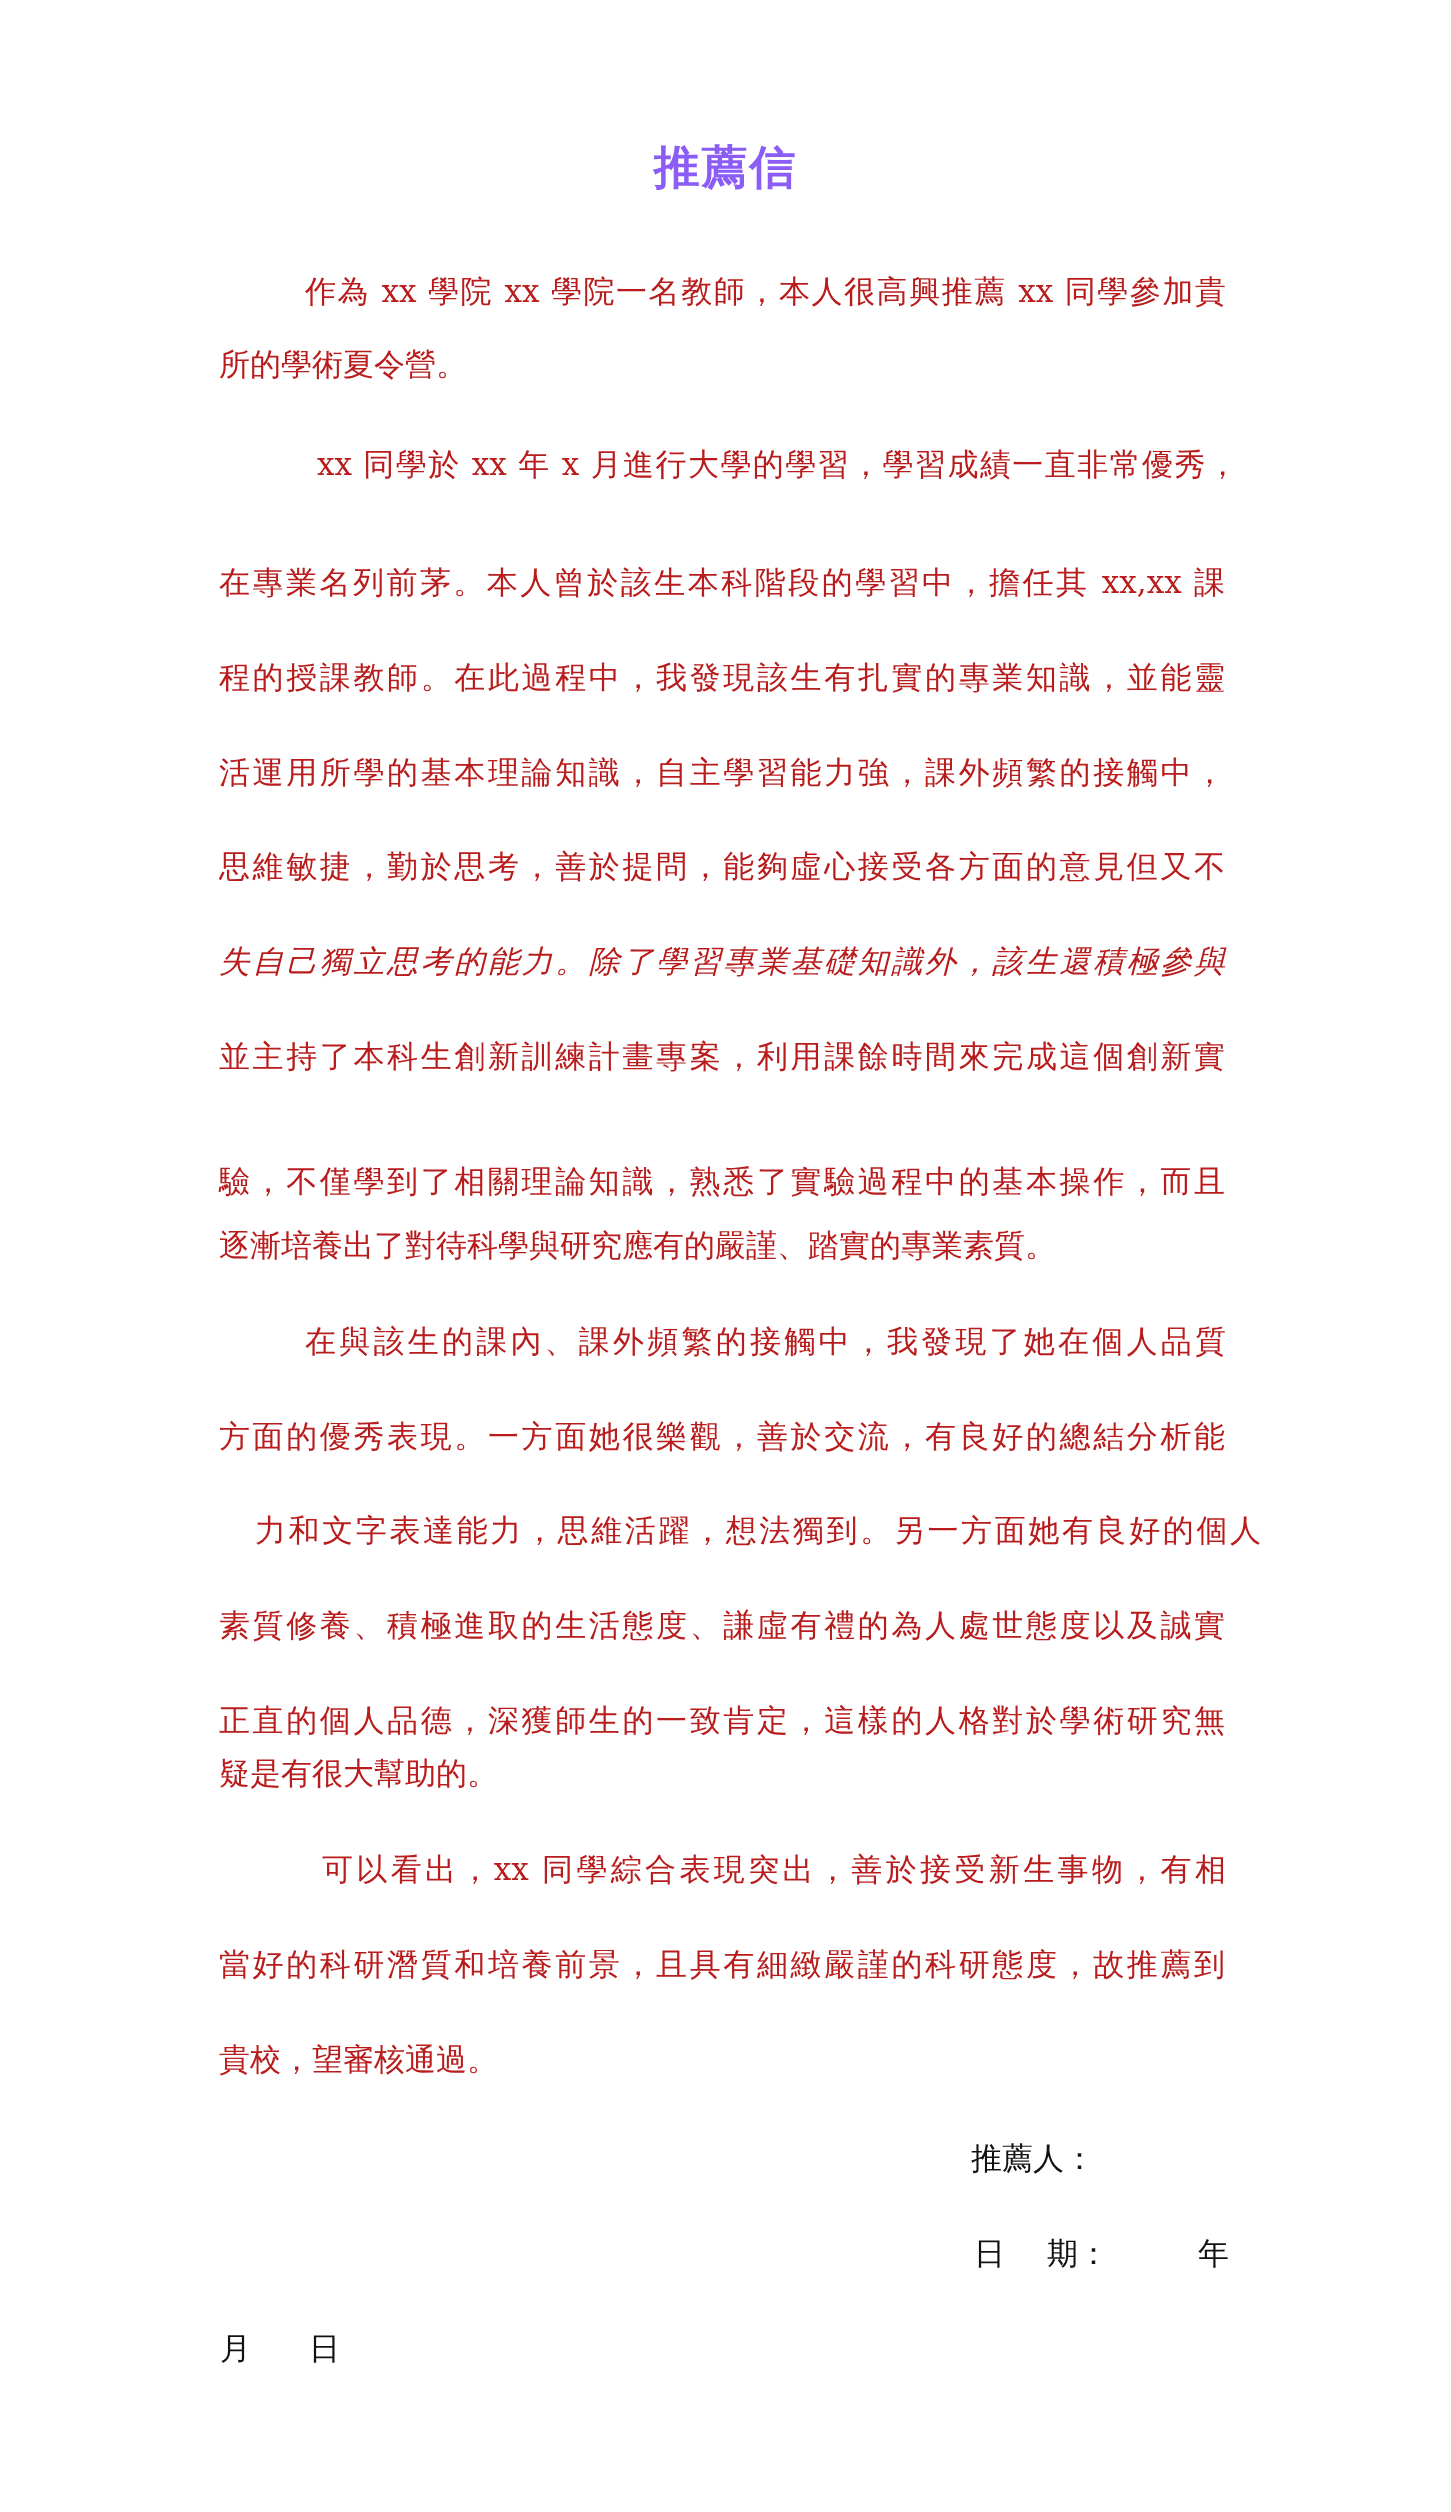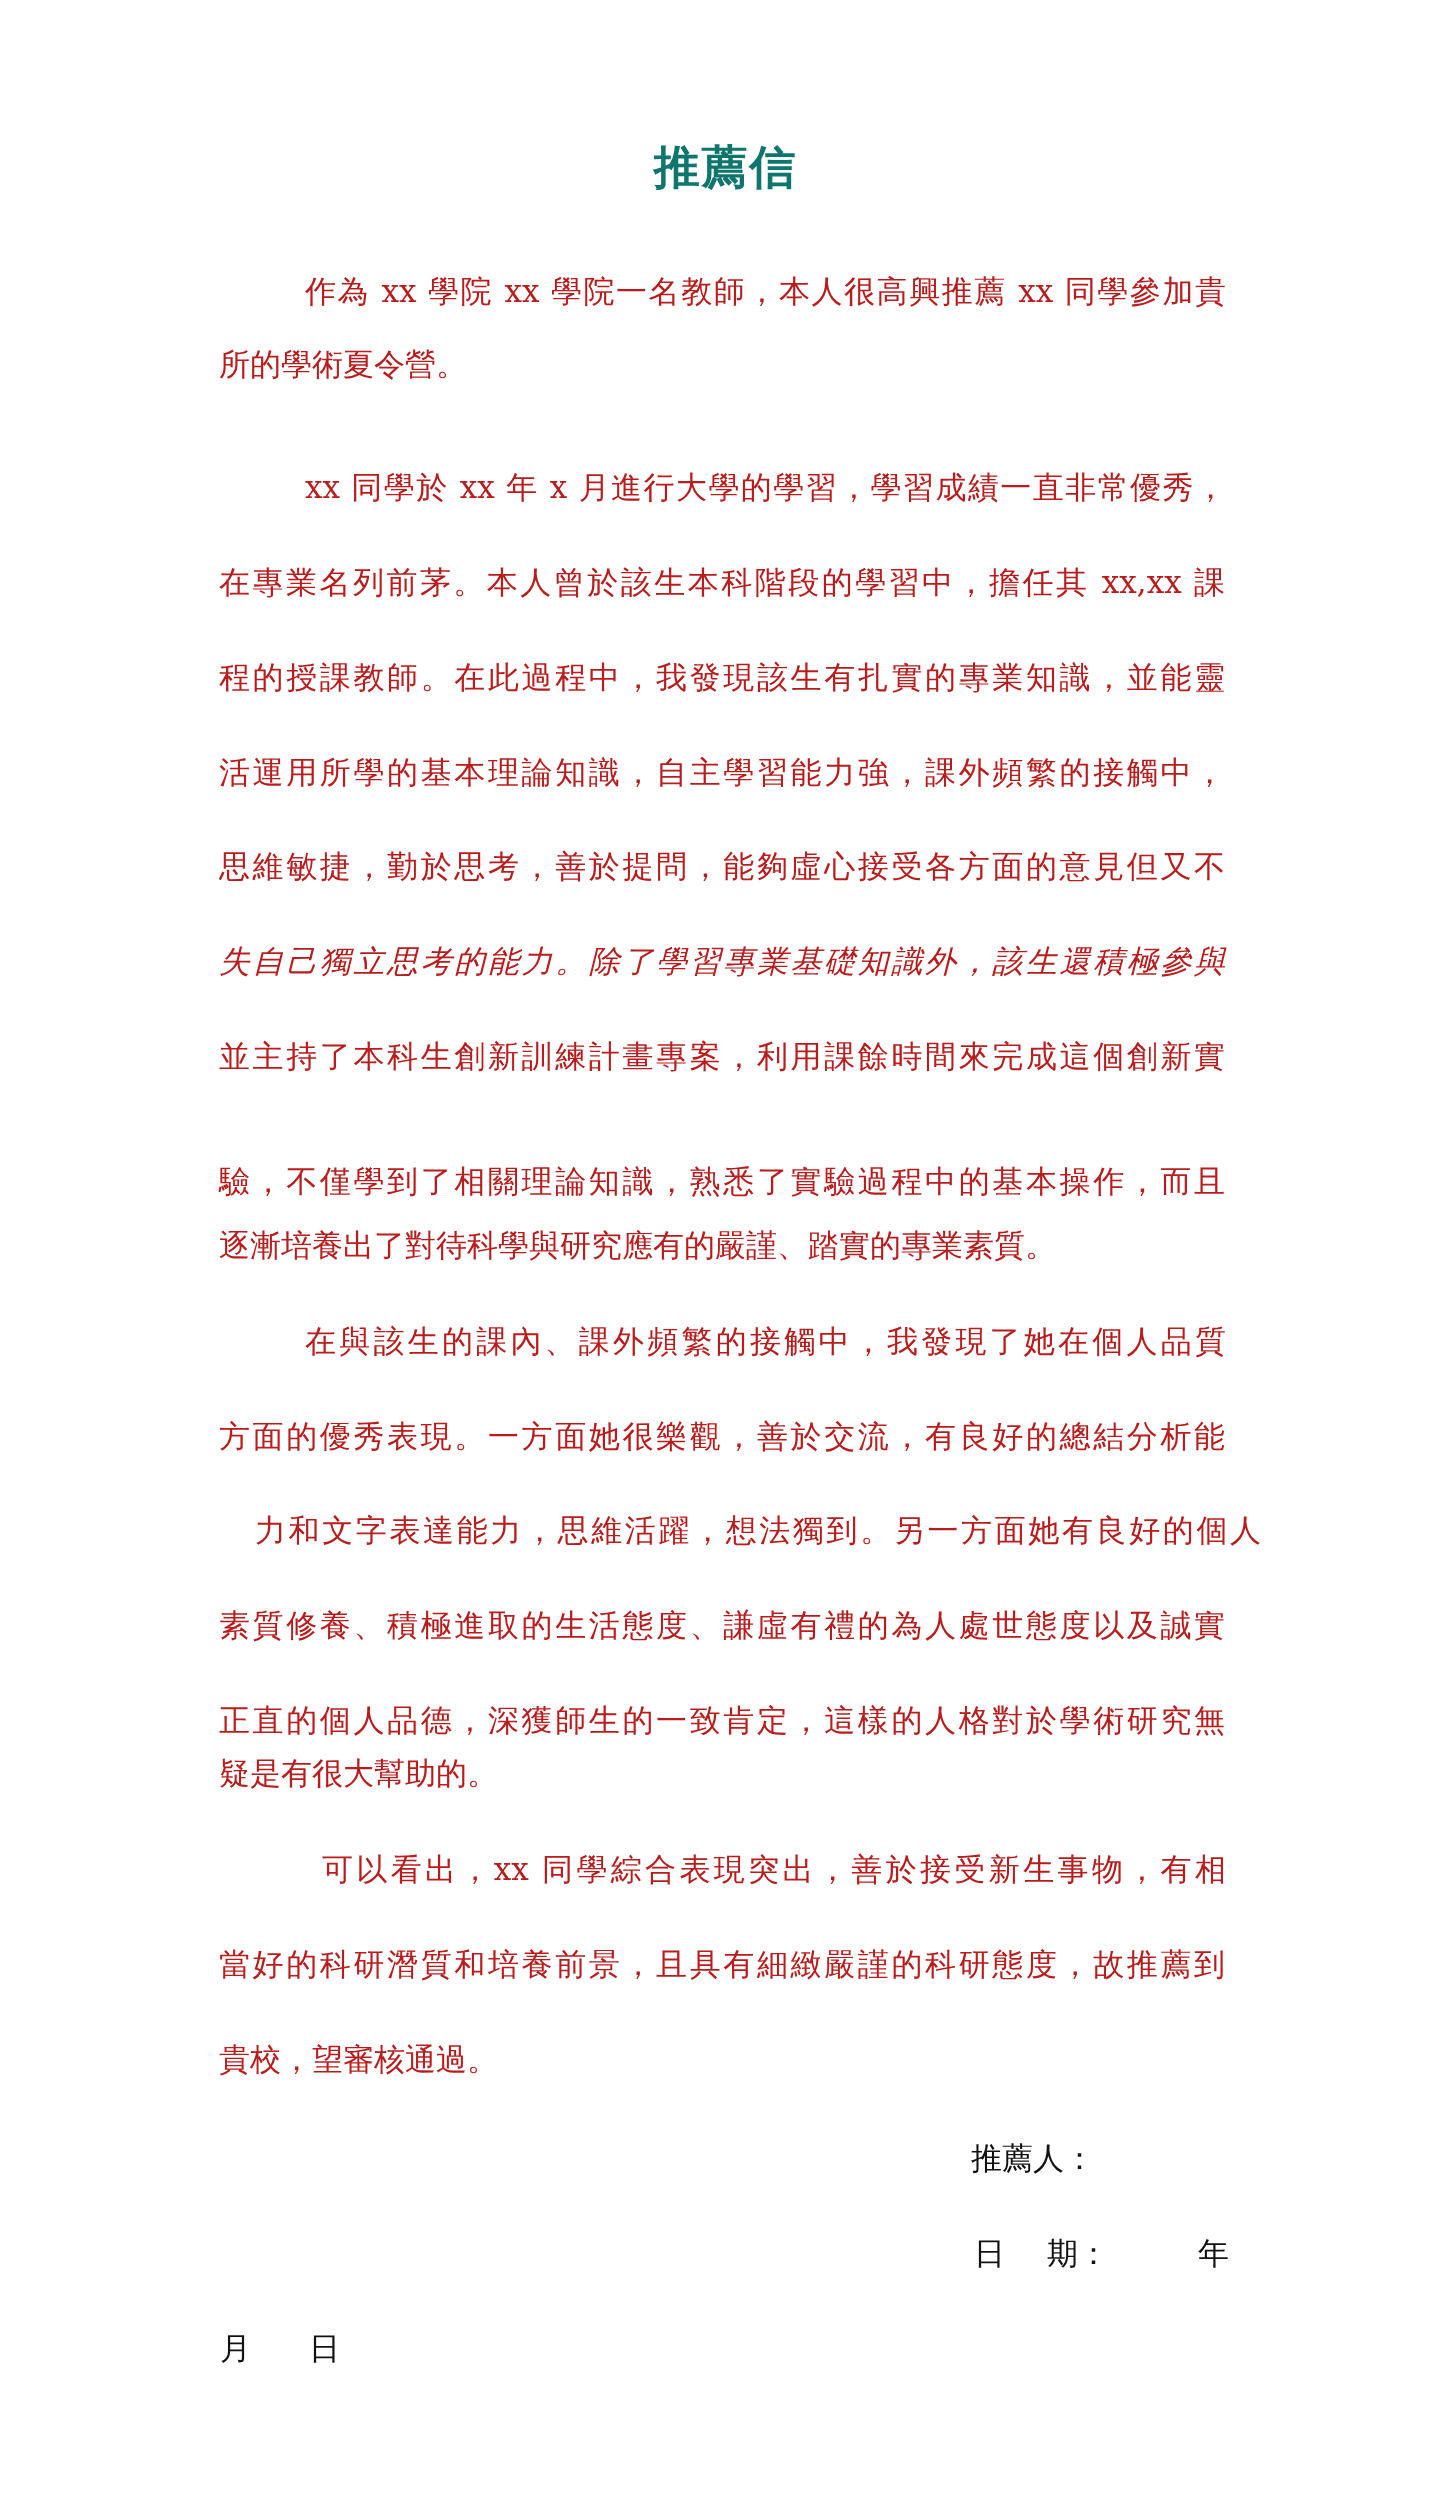--- a/index.html
+++ b/index.html
@@ -1,38 +1,38 @@
 <!DOCTYPE html>
 <html style="font-size:14.6px"><head>
 <meta charset="utf-8">
 <style>
   html, body { margin: 0; padding: 0; background: #ffffff; }
   body { width: 1451px; height: 2512px; position: relative; overflow: hidden;
          font-family: "DejaVu Serif", "Liberation Serif", serif; color: #111; }
   .page { position: absolute; left: 0; top: 0; width: 1451px; height: 2512px; background: #fff; }
   .title { position: absolute; left: 0; width: 1451px; top: 137px; text-align: center;
-           font-size: 46px; font-weight: bold; color: #0f766e; letter-spacing: 1.8px; }
+           font-size: 46px; font-weight: bold; color: #8b5cf6; letter-spacing: 1.8px; }
   .line { position: absolute; left: 219px; width: 1006px; font-size: 31px; line-height: 40px;
           white-space: nowrap; text-align: justify; text-align-last: justify; color: #b91c1c; }
   .line.indent { left: 305px; width: 921px; }
   .line.indent2 { left: 322px; width: 904px; }
   .line.last { text-align-last: left; }
   .sig { position: absolute; font-size: 31px; line-height: 40px; white-space: nowrap; color: #111; }
 </style>
 </head>
 <body>
 
 <div class="page">
 
   <div class="title">推薦信</div>
 
   <div class="line indent" style="top:271px;">作為 xx 學院 xx 學院一名教師，本人很高興推薦 xx 同學參加貴</div>
   <div class="line last" style="top:344px;">所的學術夏令營。</div>
 
-  <div class="line indent" style="top:467px;">xx 同學於 xx 年 x 月進行大學的學習，學習成績一直非常優秀，</div>
+  <div class="line indent" style="top:444px;margin-left:12px;">xx 同學於 xx 年 x 月進行大學的學習，學習成績一直非常優秀，</div>
   <div class="line" style="top:562px;">在專業名列前茅。本人曾於該生本科階段的學習中，擔任其 xx,xx 課</div>
   <div class="line" style="top:657px;">程的授課教師。在此過程中，我發現該生有扎實的專業知識，並能靈</div>
   <div class="line" style="top:752px;">活運用所學的基本理論知識，自主學習能力強，課外頻繁的接觸中，</div>
   <div class="line" style="top:846px;">思維敏捷，勤於思考，善於提問，能夠虛心接受各方面的意見但又不</div>
   <div class="line" style="top:941px;font-style:italic;">失自己獨立思考的能力。除了學習專業基礎知識外，該生還積極參與</div>
   <div class="line" style="top:1036px;">並主持了本科生創新訓練計畫專案，利用課餘時間來完成這個創新實</div>
   <div class="line" style="top:1131px;margin-top:30px;">驗，不僅學到了相關理論知識，熟悉了實驗過程中的基本操作，而且</div>
   <div class="line last" style="top:1225px;">逐漸培養出了對待科學與研究應有的嚴謹、踏實的專業素質。</div>
 
   <div class="line indent" style="top:1321px;">在與該生的課內、課外頻繁的接觸中，我發現了她在個人品質</div>

